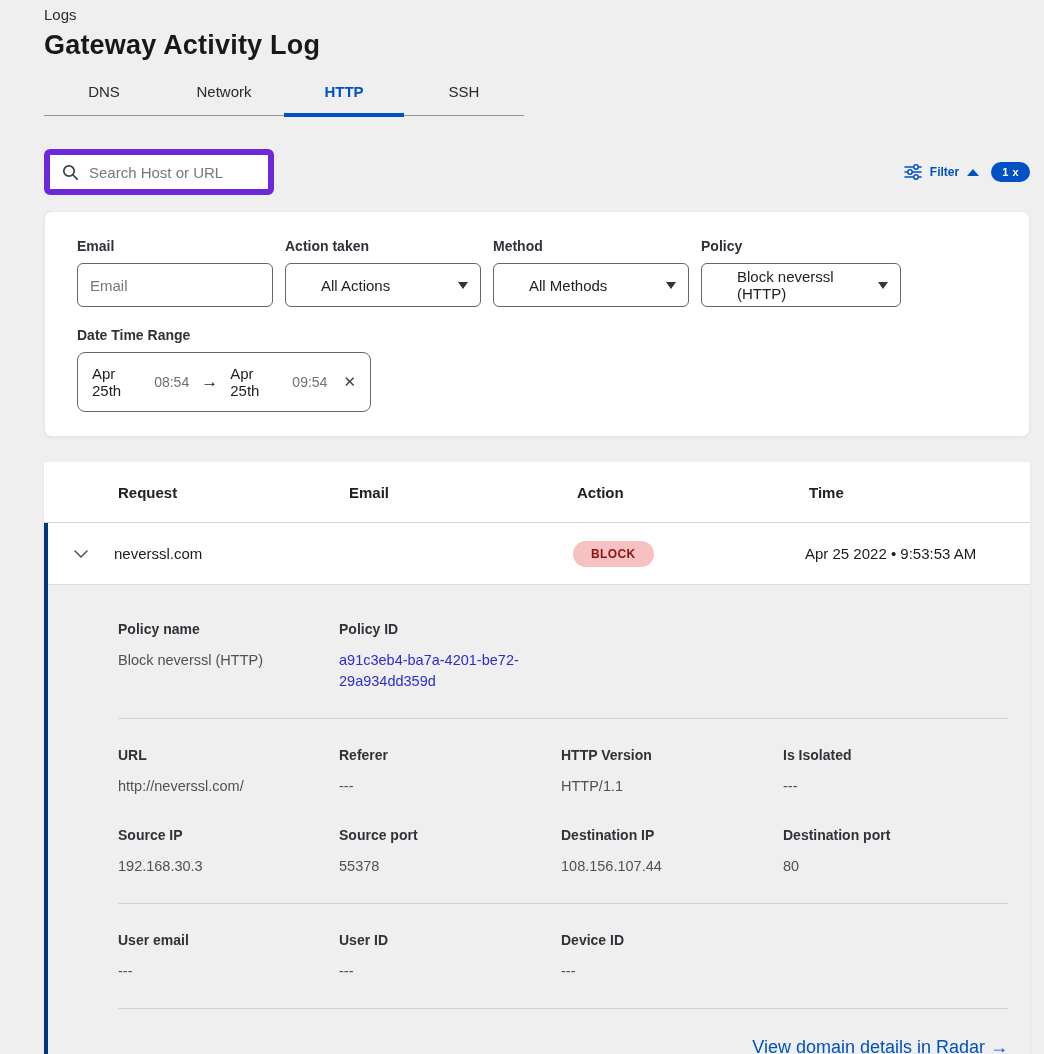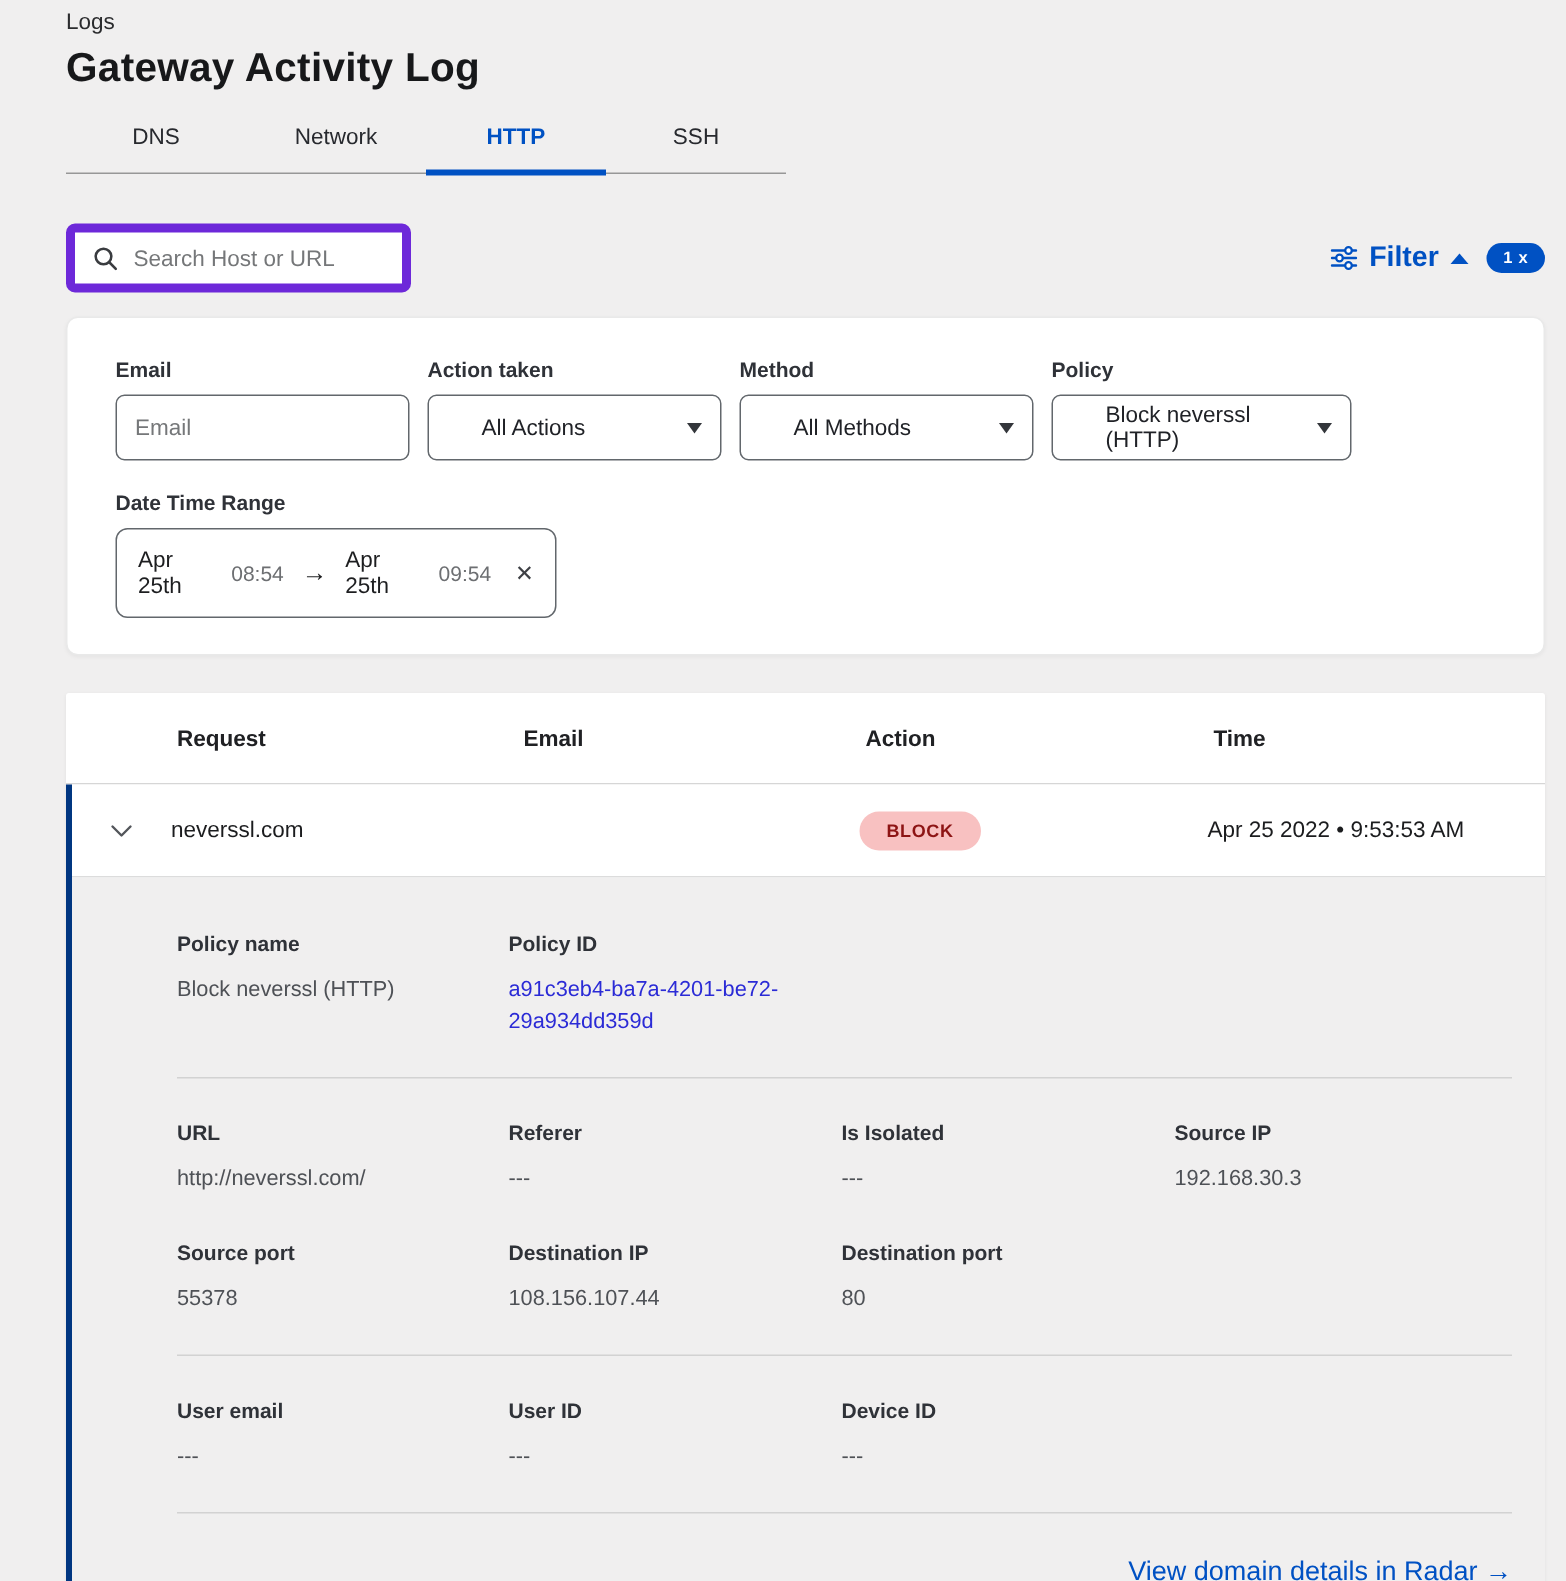--- a/index.html
+++ b/index.html
@@ -14,21 +14,21 @@
   .tabs { margin:14px 0 0 44px; width:480px; display:flex; border-bottom:1px solid #979797; }
   .tab { width:120px; text-align:center; padding:8px 0 15px; font-size:15px; color:#27292e; cursor:pointer; }
   .tab.active { color:#0051c3; font-weight:700; border-bottom:4px solid #0051c3; margin-bottom:-2px; padding-bottom:13px; }
   
   .toolbar { margin:33px 14px 0 44px; display:flex; align-items:center; justify-content:space-between; }
   .searchbox { width:230px; height:46px; background:#fff; border:6px solid #6d28d9; border-radius:6px;
                display:flex; align-items:center; padding:0 12px; gap:10px; }
   .searchbox input { border:none; outline:none; flex:1; font-size:15px; font-family:inherit; color:#1d1e20; background:transparent; }
   .searchbox input::placeholder { color:#757779; }
   .filterctl { display:flex; align-items:center; gap:8px; }
-  .filterlabel { color:#0051c3; font-weight:700; font-size:19px; cursor:pointer; }
+  .filterlabel { color:#0051c3; font-weight:700; font-size:12px; cursor:pointer; }
   .caret-up { width:0; height:0; border-left:6px solid transparent; border-right:6px solid transparent; border-bottom:7px solid #0051c3; }
   .countbadge { background:#0051c3; color:#fff; font-size:11px; font-weight:700; padding:4px 11px; border-radius:10px; margin-left:4px; letter-spacing:.5px; }
   
   .panel { margin:16px 14px 0 44px; width:986px; background:#fff; border:1px solid #e9e9e9; border-radius:8px;
            box-shadow:0 1px 3px rgba(0,0,0,.05); padding:26px 32px 24px; }
   .fieldrow { display:flex; gap:12px; }
   .field { display:flex; flex-direction:column; }
   .flabel { font-size:14px; font-weight:700; color:#2f3238; margin-bottom:9px; }
   .fctl { height:44px; border:1px solid #62676c; border-radius:6px; background:#fff; display:flex; align-items:center; padding:0 12px; font-size:15px; }
   .fctl input { border:none; outline:none; width:100%; font-size:15px; font-family:inherit; background:transparent; }
@@ -192,20 +192,24 @@
       <div class="dgrid">
         <div>
           <div class="dlabel">URL</div>
           <div class="dvalue">http://neverssl.com/</div>
         </div>
         <div>
           <div class="dlabel">Referer</div>
           <div class="dvalue">---</div>
         </div>
         <div>
+          <div class="dlabel">HTTP Version</div>
+          <div class="dvalue">HTTP/1.1</div>
+        </div>
+        <div>
           <div class="dlabel">Is Isolated</div>
           <div class="dvalue">---</div>
         </div>
         <div>
           <div class="dlabel">Source IP</div>
           <div class="dvalue">192.168.30.3</div>
         </div>
         <div>
           <div class="dlabel">Source port</div>
           <div class="dvalue">55378</div>

